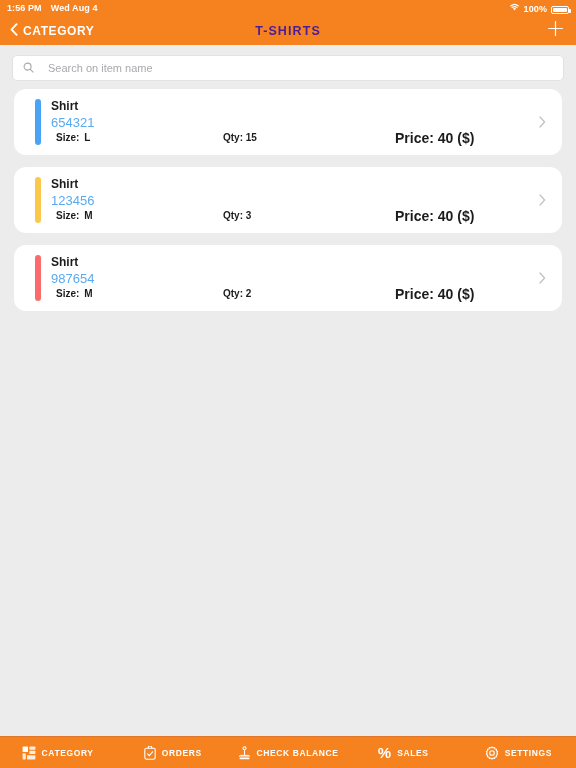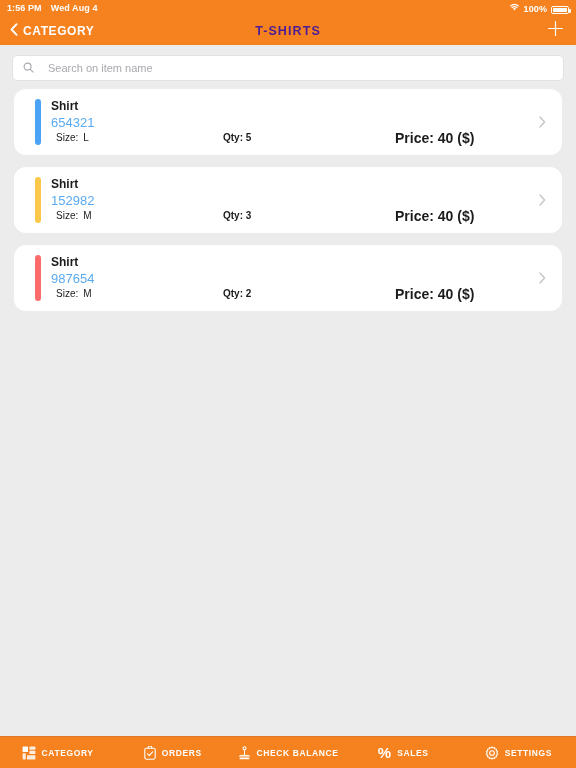--- a/index.html
+++ b/index.html
@@ -76,21 +76,21 @@
     padding:10px 0 10px 0; cursor:pointer;
   }
   .accent {
     width:6px; border-radius:3px; margin-left:21px; flex:0 0 auto;
   }
   .card-body { flex:1 1 auto; position:relative; padding-left:10px; }
   .c-name { font-size:12px; font-weight:bold; color:#1c1c1e; line-height:15px; }
   .c-sku  { font-size:13px; color:#5AAAF0; line-height:17px; }
   .c-row  { display:flex; align-items:center; line-height:14px; }
   .c-size { font-size:10px; font-weight:bold; color:#1c1c1e; width:172px; }
-  .c-size span { font-weight:normal; margin-left:5px; }
+  .c-size span { font-weight:bold; margin-left:5px; }
   .c-qty  { font-size:10px; font-weight:bold; color:#1c1c1e; width:172px; }
   .c-price{ font-size:14px; font-weight:bold; color:#1c1c1e; }
   .card-chev {
     position:absolute; right:16px; top:50%; transform:translateY(-50%);
     display:flex; align-items:center;
   }
 
   
   .tabbar {
     height:32px; background:#F5821F; display:flex; align-items:center;
@@ -162,36 +162,36 @@
 
     <div class="card">
       <div class="accent" style="background: rgb(75, 163, 245);"></div>
       <div class="card-body">
         <div class="c-name">Shirt</div>
         <div class="c-sku">654321</div>
         <div class="c-row">
           <div class="c-size">
             <span>Size:</span><span style="margin-left: 5px;">L</span>
           </div>
-          <div class="c-qty">Qty: 5</div>
+          <div class="c-qty">Qty: 15</div>
           <div class="c-price">Price: 40 ($)</div>
         </div>
       </div>
       <div class="card-chev">
         <svg width="7" height="12" viewBox="0 0 7 12">
           <path d="M1 1 L5.6 6 L1 11" stroke="#C2C2C6" stroke-width="1.3" fill="none" stroke-linecap="round" stroke-linejoin="round"></path>
         </svg>
       </div>
     </div>
 
     <div class="card">
       <div class="accent" style="background: rgb(251, 200, 75);"></div>
       <div class="card-body">
         <div class="c-name">Shirt</div>
-        <div class="c-sku">152982</div>
+        <div class="c-sku">123456</div>
         <div class="c-row">
           <div class="c-size">
             <span>Size:</span><span style="margin-left: 5px;">M</span>
           </div>
           <div class="c-qty">Qty: 3</div>
           <div class="c-price">Price: 40 ($)</div>
         </div>
       </div>
       <div class="card-chev">
         <svg width="7" height="12" viewBox="0 0 7 12">

